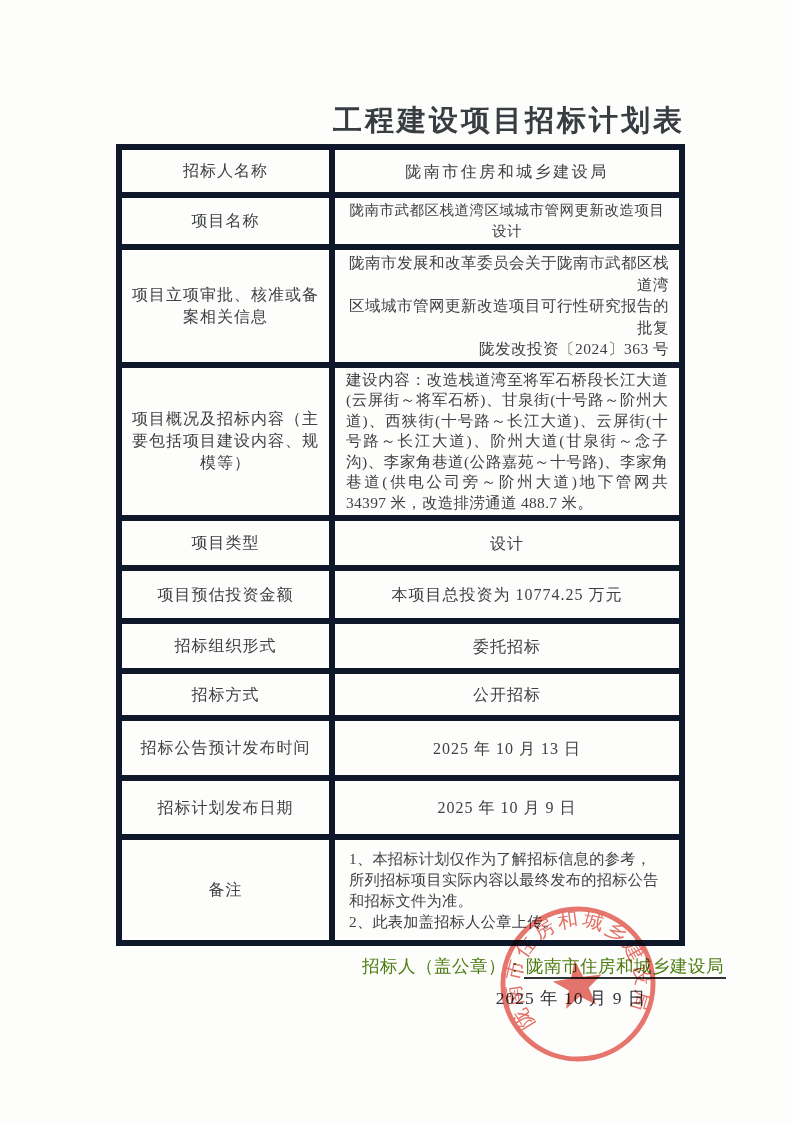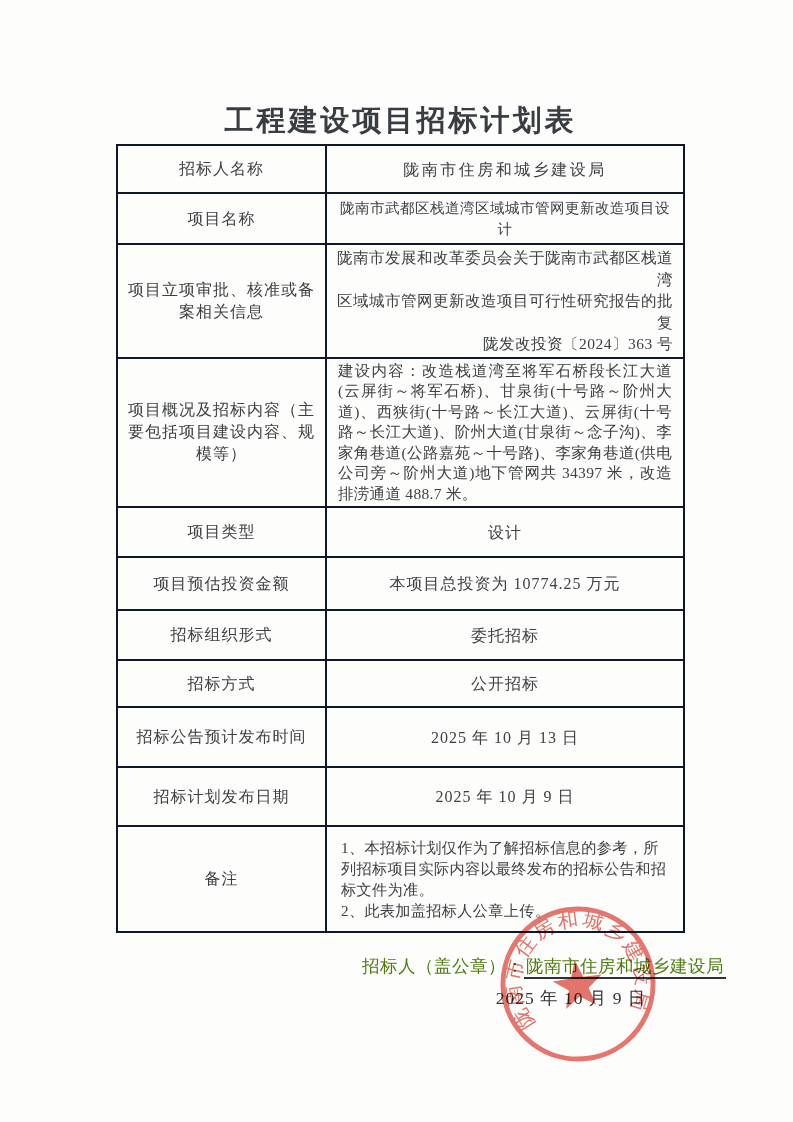--- a/index.html
+++ b/index.html
@@ -8,36 +8,36 @@
     width:793px; height:1122px;
     margin:0 auto;
     background:#fdfdfc;
     overflow:hidden;
     font-family:"Liberation Serif", serif;
     color:#3e4144;
   }
   .doc-title {
     position:absolute;
     top:101px; left:116px; width:569px;
-    text-align:center;
+    text-align:right;
     font-family:"Liberation Sans", sans-serif;
     font-size:29px; font-weight:bold;
     letter-spacing:3px;
     color:#383d42;
     margin:0;
   }
   table.doc-table {
     position:absolute;
     left:116px; top:144px;
     width:569px;
     border-collapse:collapse;
     table-layout:fixed;
   }
   .doc-table td {
-    border:2px solid #0f172a;
+    border:6px solid #0f172a;
     vertical-align:middle;
     overflow:hidden;
   }
   .doc-table td.label {
     width:197px;
     text-align:center;
     font-size:16px;
     letter-spacing:1px;
     line-height:22px;
     padding:3px 5px;

